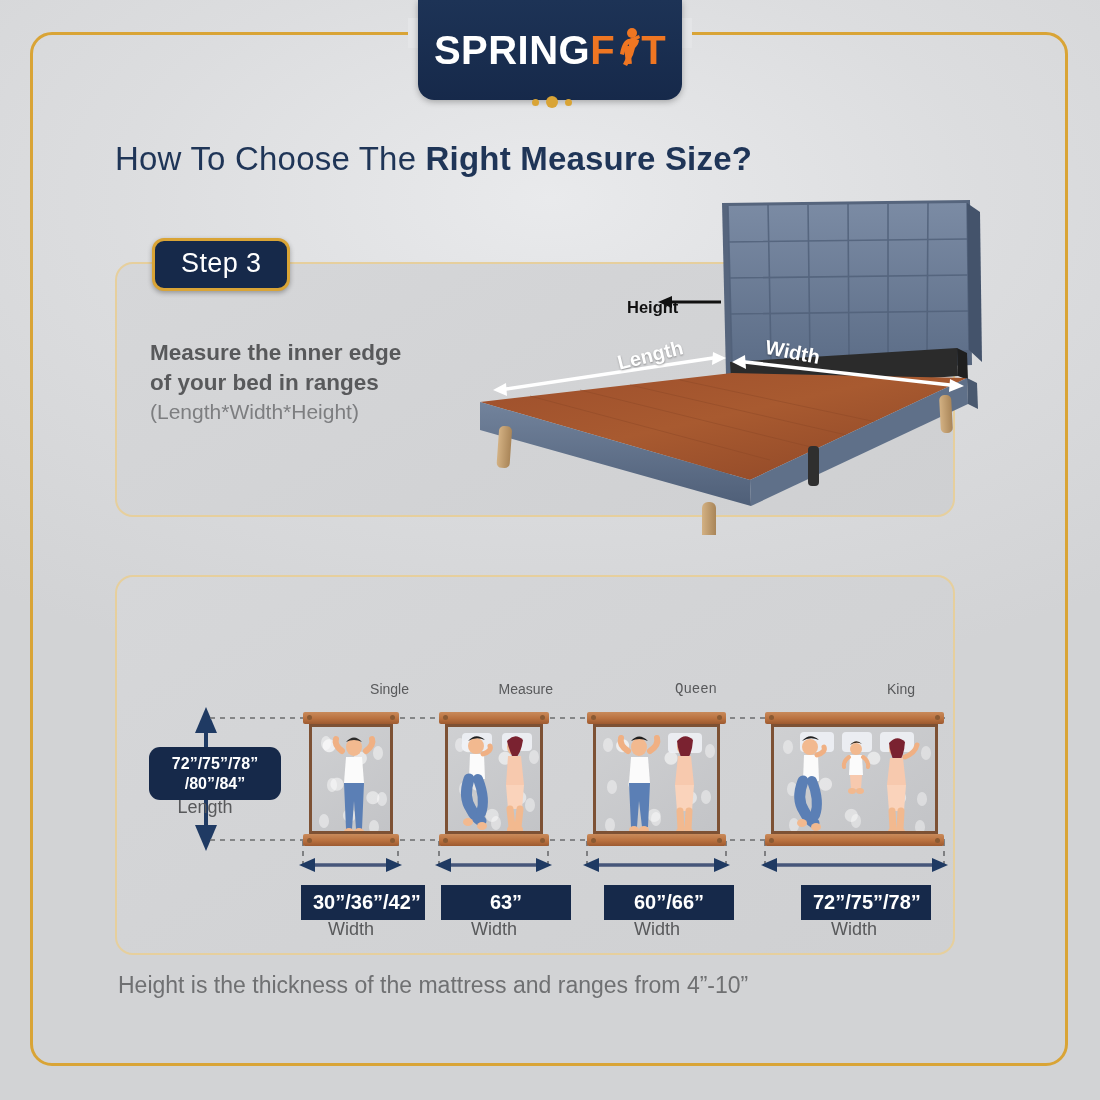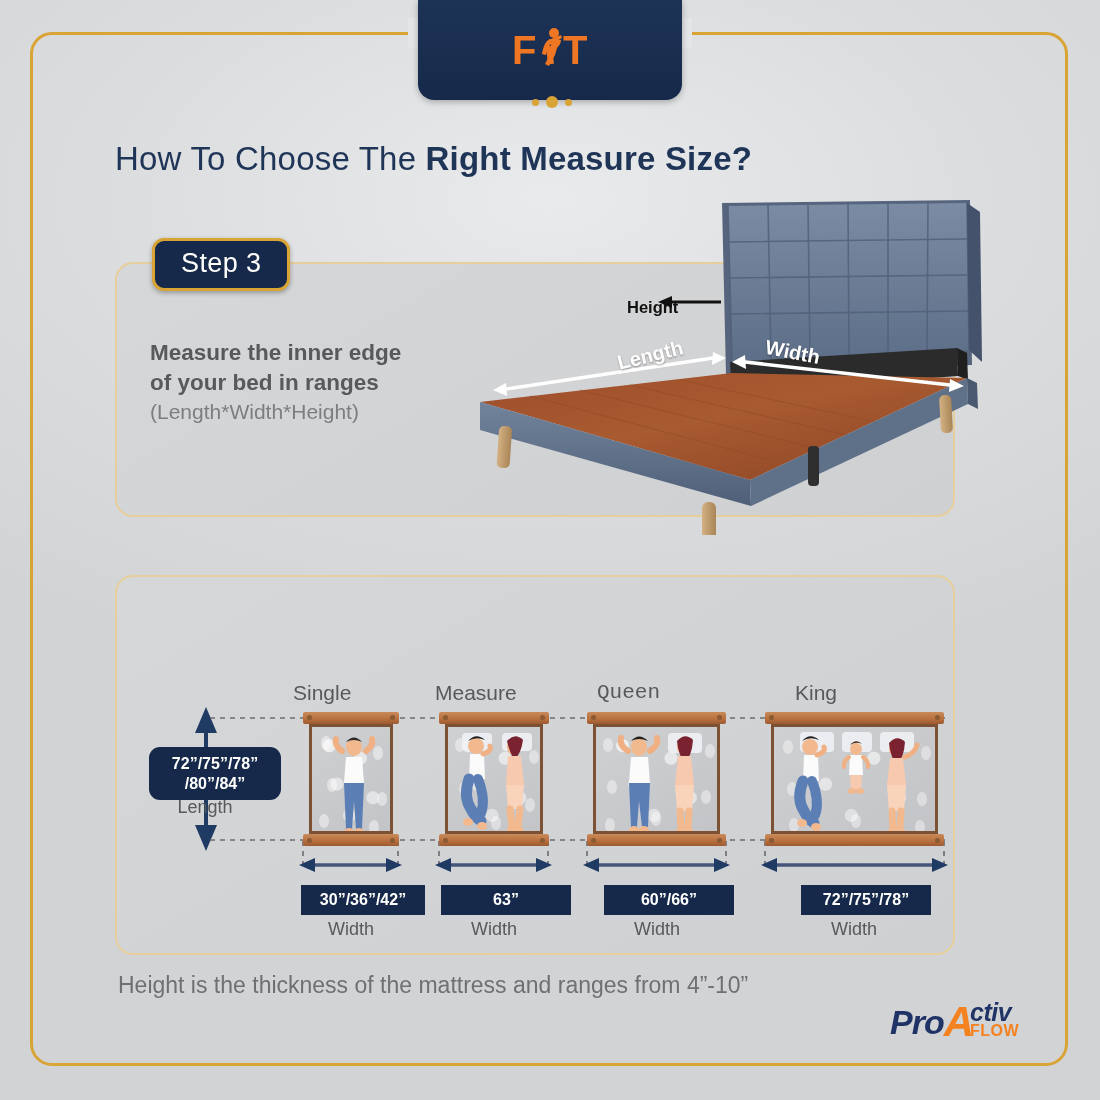--- a/index.html
+++ b/index.html
@@ -95,21 +95,21 @@
     transform:rotate(-14deg);text-shadow:0 1px 2px rgba(0,0,0,.35);
   }
   .lbl-width{
     left:765px;top:341px;font-size:20px;color:#fff;z-index:6;
     transform:rotate(11deg);text-shadow:0 1px 2px rgba(0,0,0,.35);
   }
 
   
   .diagram{position:absolute;left:115px;top:575px;width:840px;height:380px;z-index:4;}
   .size-label{
-    position:absolute;font-size:21px;color:#58595b;text-align:left;
+    position:absolute;font-size:14px;color:#58595b;text-align:right;
   }
   .mattress{position:absolute;}
   .mat-rail{
     position:absolute;left:0;height:12px;width:100%;
     background:linear-gradient(180deg,#c98a5a 0%,#b9713f 55%,#9d5a30 100%);
     border-radius:2px;
   }
   .mat-rail.top{top:0;}
   .mat-rail.bot{bottom:0;}
   .mat-body{
@@ -128,21 +128,21 @@
          background:#8a5a33;z-index:2;}
 
   
   .dim-badge-len{
     position:absolute;background:#16294a;color:#fff;border-radius:11px;
     font-size:16px;font-weight:bold;text-align:center;line-height:1.22;
     padding:7px 10px;white-space:pre-line;
   }
   .dim-badge-w{
     position:absolute;background:#16294a;color:#fff;
-    font-size:16px;font-weight:bold;text-align:center;
+    font-size:20px;font-weight:bold;text-align:center;
     padding:6px 12px;white-space:nowrap;
   }
   .cap{position:absolute;font-size:18px;color:#58595b;text-align:center;}
 
   
   .footer-note{
     position:absolute;left:118px;top:972px;font-size:23px;color:#6f7072;
     white-space:nowrap;z-index:4;
   }
   .proactiv{
@@ -160,20 +160,21 @@
 </head>
 <body>
 
 <div id="stage">
 
   <div class="gold-frame"></div>
   <div class="frame-notch"></div>
 
   <div class="logo-banner">
     <div class="logo-text">
+      <span class="logo-spring">SPRING</span>
         <span class="logo-f">F</span>
         <span class="logo-i-wrap">
         <svg width="26" height="46" viewBox="0 0 26 46" style="position:absolute;left:0;top:-4px;">
           <circle cx="17" cy="7" r="5" fill="#ef7622"></circle>
           <path d="M13 13 C8 15,6 22,5 28 L9 29 C10 24,12 20,14 18 L14 26 L8 38 L12 40 L18 29 L20 22 C22 20,24 17,24 14 L20 13 Z" fill="#ef7622"></path>
           <path d="M14 13 L24 9 L25 12 L15 17 Z" fill="#ef7622"></path>
           <rect x="10" y="20" width="6" height="18" fill="#ef7622" transform="rotate(-6 13 29)"></rect>
         </svg>
       </span>
         <span class="logo-t">T</span>
@@ -501,24 +502,14 @@
           </g>
         </svg>
       </div>
     </div>
     <div class="dim-badge-w" style="left:686px;top:310px;width:106px;">72”/75”/78”</div>
     <div class="cap" style="left:686px;top:344px;width:106px;">Width</div>
   </div>
 
   <div class="footer-note">Height is the thickness of the mattress and ranges from 4”-10”</div>
 
-  <div class="proactiv">
-    <div class="pa-row">
-      <span class="pa-pro">Pro</span>
-      <span class="pa-a">A</span>
-      <span class="pa-stack">
-        <span class="pa-ctiv">ctiv</span>
-        <span class="pa-flow">FLOW</span>
-      </span>
-    </div>
-  </div>
 
 </div>
 
 </body></html>

